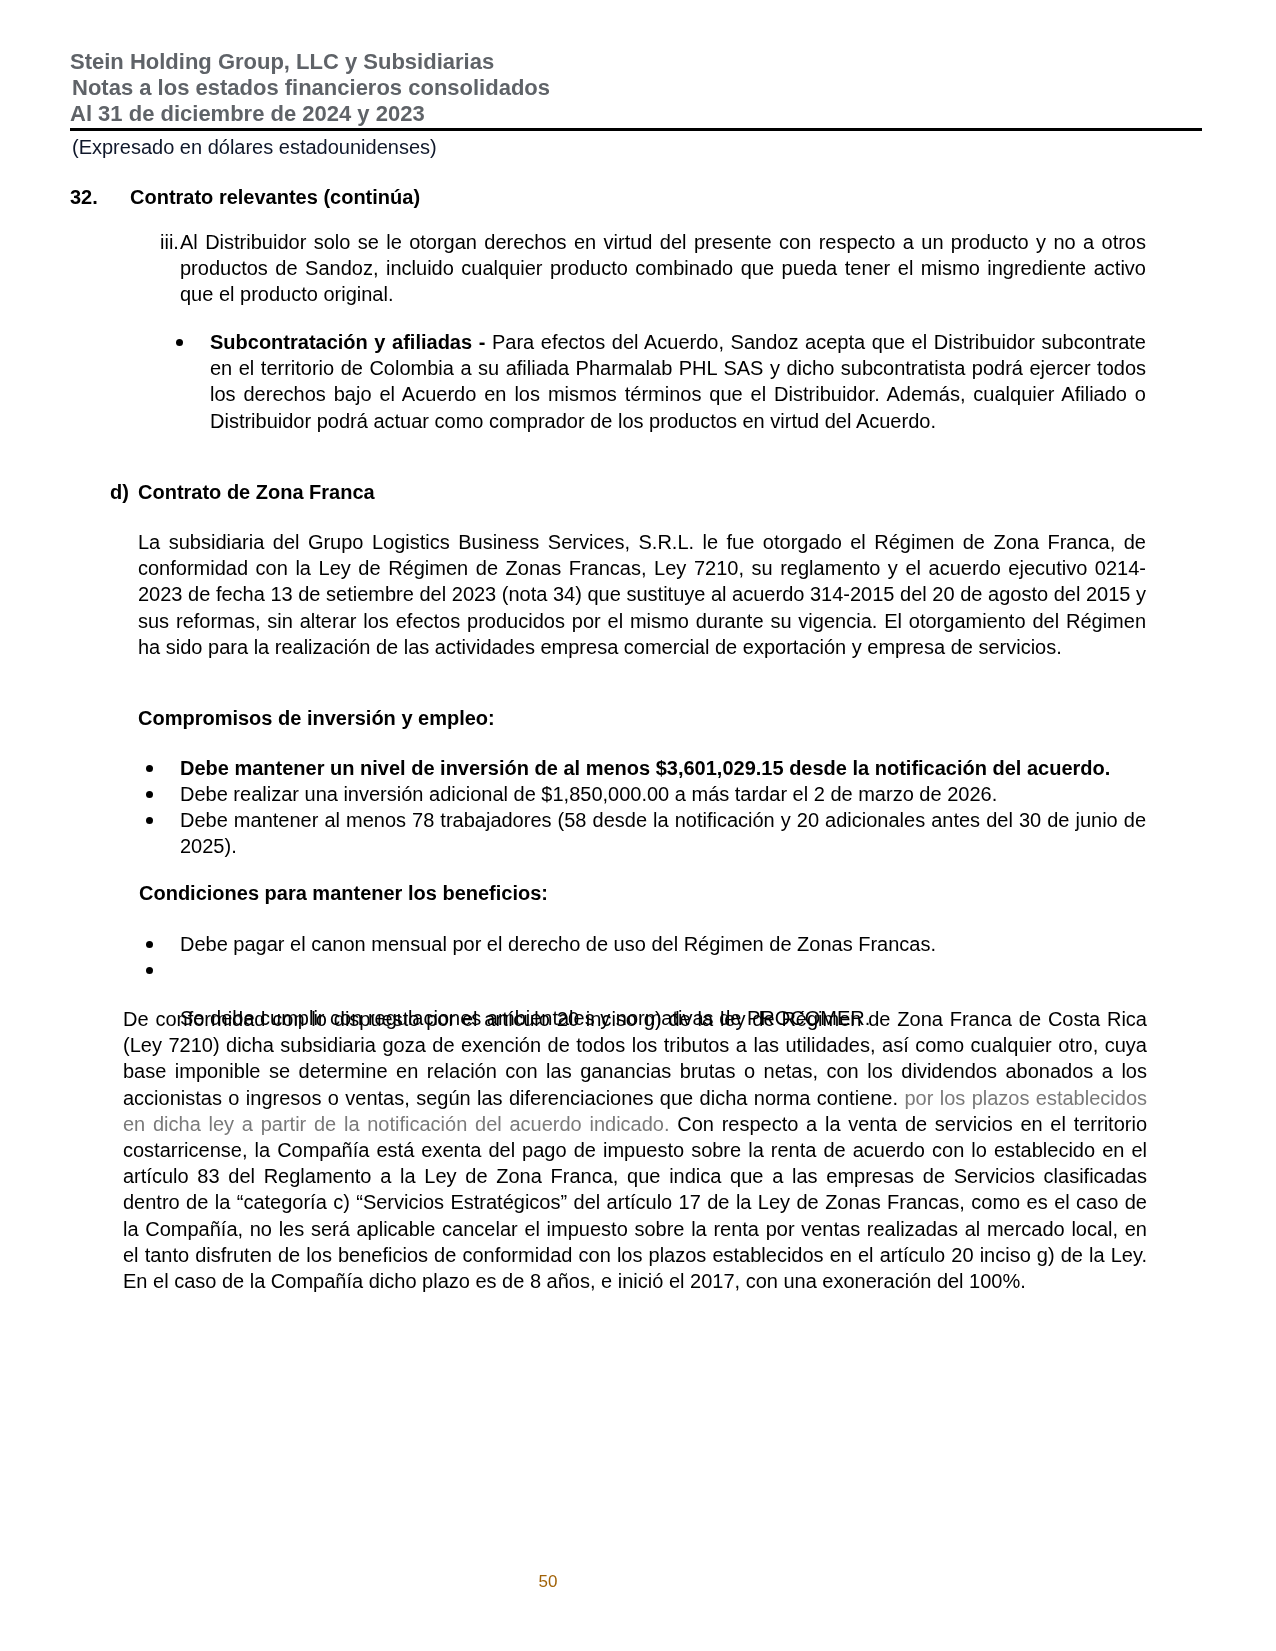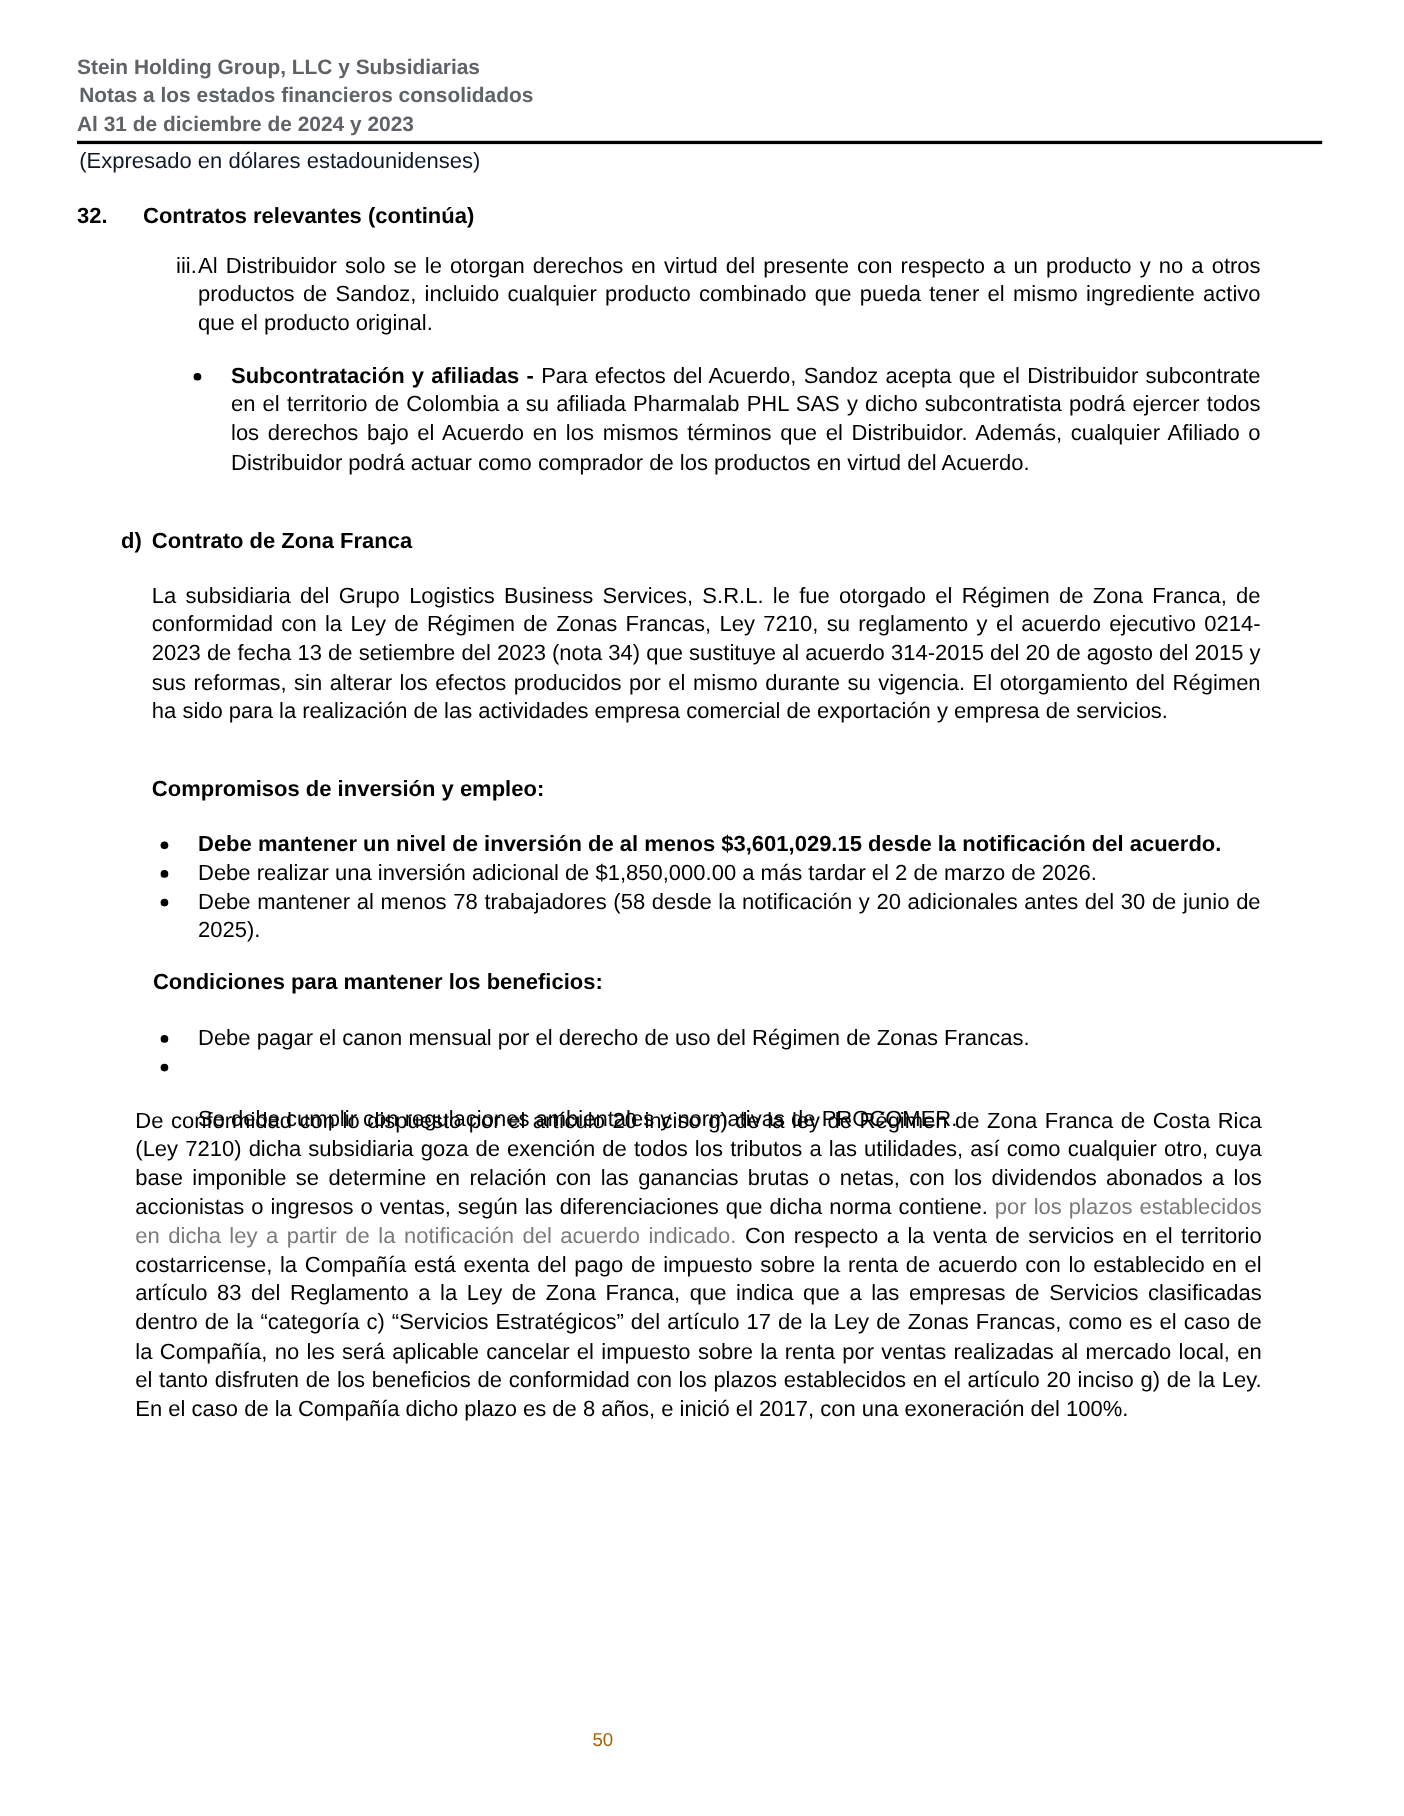--- a/index.html
+++ b/index.html
@@ -1,19 +1,19 @@
 <!DOCTYPE html>
 <html><head>
 <meta charset="utf-8">
 <style>
   html, body { margin: 0; padding: 0; background: #ffffff; }
   body { width: 1276px; height: 1651px; position: relative; overflow: hidden;
          font-family: "Liberation Sans", sans-serif; color: #000; }
   .hdr { position: absolute; left: 70px; width: 1130px; }
-  .hdr-line { font-weight: bold; font-size: 19px; color: #5f6368; line-height: 26px; white-space: nowrap; }
+  .hdr-line { font-weight: bold; font-size: 22px; color: #5f6368; line-height: 26px; white-space: nowrap; }
   #h1 { top: 49px; }
   #h2 { top: 75px; left: 72px; }
   #h3 { top: 101px; }
   .rule { position: absolute; left: 70px; top: 128px; width: 1132px; height: 3px; background: #000; }
   .subhdr { position: absolute; left: 72px; top: 134px; font-size: 20px; color: #0f172a; line-height: 26px; }
   .p { position: absolute; font-size: 20px; line-height: 26.2px; text-align: justify; }
   .sec-num { position: absolute; left: 70px; top: 186px; font-weight: bold; font-size: 20px; }
   .sec-title { position: absolute; left: 130px; top: 186px; font-weight: bold; font-size: 20px; }
   .b { font-weight: bold; }
   .grey { color: #7a7a7a; }
@@ -23,21 +23,21 @@
 </head>
 <body>
 
 <div class="hdr hdr-line" id="h1">Stein Holding Group, LLC y Subsidiarias</div>
 <div class="hdr hdr-line" id="h2">Notas a los estados financieros consolidados</div>
 <div class="hdr hdr-line" id="h3">Al 31 de diciembre de 2024 y 2023</div>
 <div class="rule"></div>
 <div class="subhdr">(Expresado en dólares estadounidenses)</div>
 
 <div class="sec-num">32.</div>
-<div class="sec-title">Contratos relevantes (continúa)</div>
+<div class="sec-title">Contrato relevantes (continúa)</div>
 
 <div class="p" style="left:160px; top:229px; width:20px;">iii.</div>
 <div class="p" style="left:180px; top:229px; width:966px; text-indent:0;">Al Distribuidor solo se le otorgan derechos en virtud del presente con respecto a un producto y no a otros productos de Sandoz, incluido cualquier producto combinado que pueda tener el mismo ingrediente activo que el producto original.</div>
 
 <div class="dot" style="left:176px; top:339px;"></div>
 <div class="p" style="left:210px; top:329px; width:936px;"><span class="b">Subcontratación y afiliadas -</span><span> Para efectos del Acuerdo, Sandoz acepta que el Distribuidor subcontrate en el territorio de Colombia a su afiliada Pharmalab PHL SAS y dicho subcontratista podrá ejercer todos los derechos bajo el Acuerdo en los mismos términos que el Distribuidor. Además, cualquier Afiliado o Distribuidor podrá actuar como comprador de los productos en virtud del Acuerdo.</span></div>
 
 <div class="p b" style="left:110px; top:479px;">d)</div>
 <div class="p b" style="left:138px; top:479px;">Contrato de Zona Franca</div>
 

